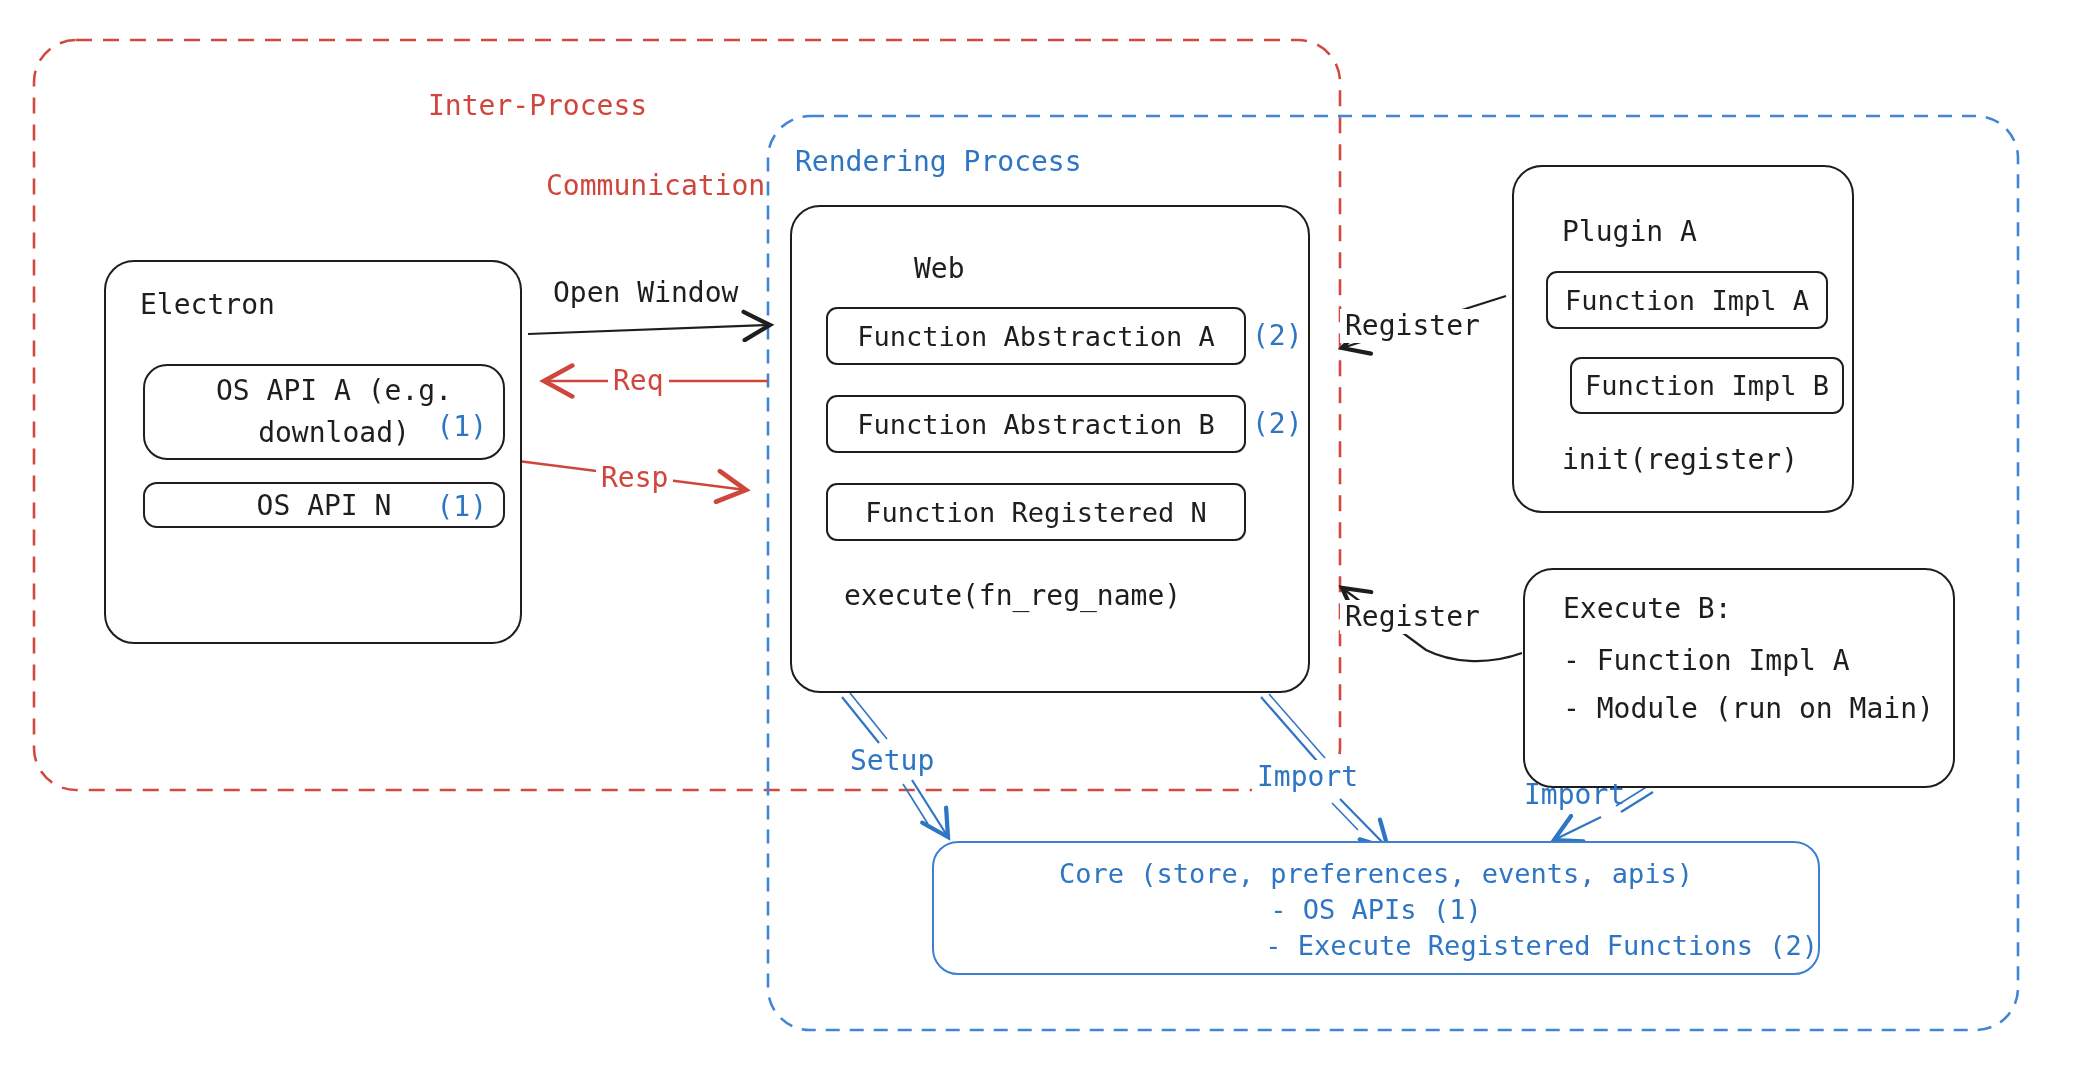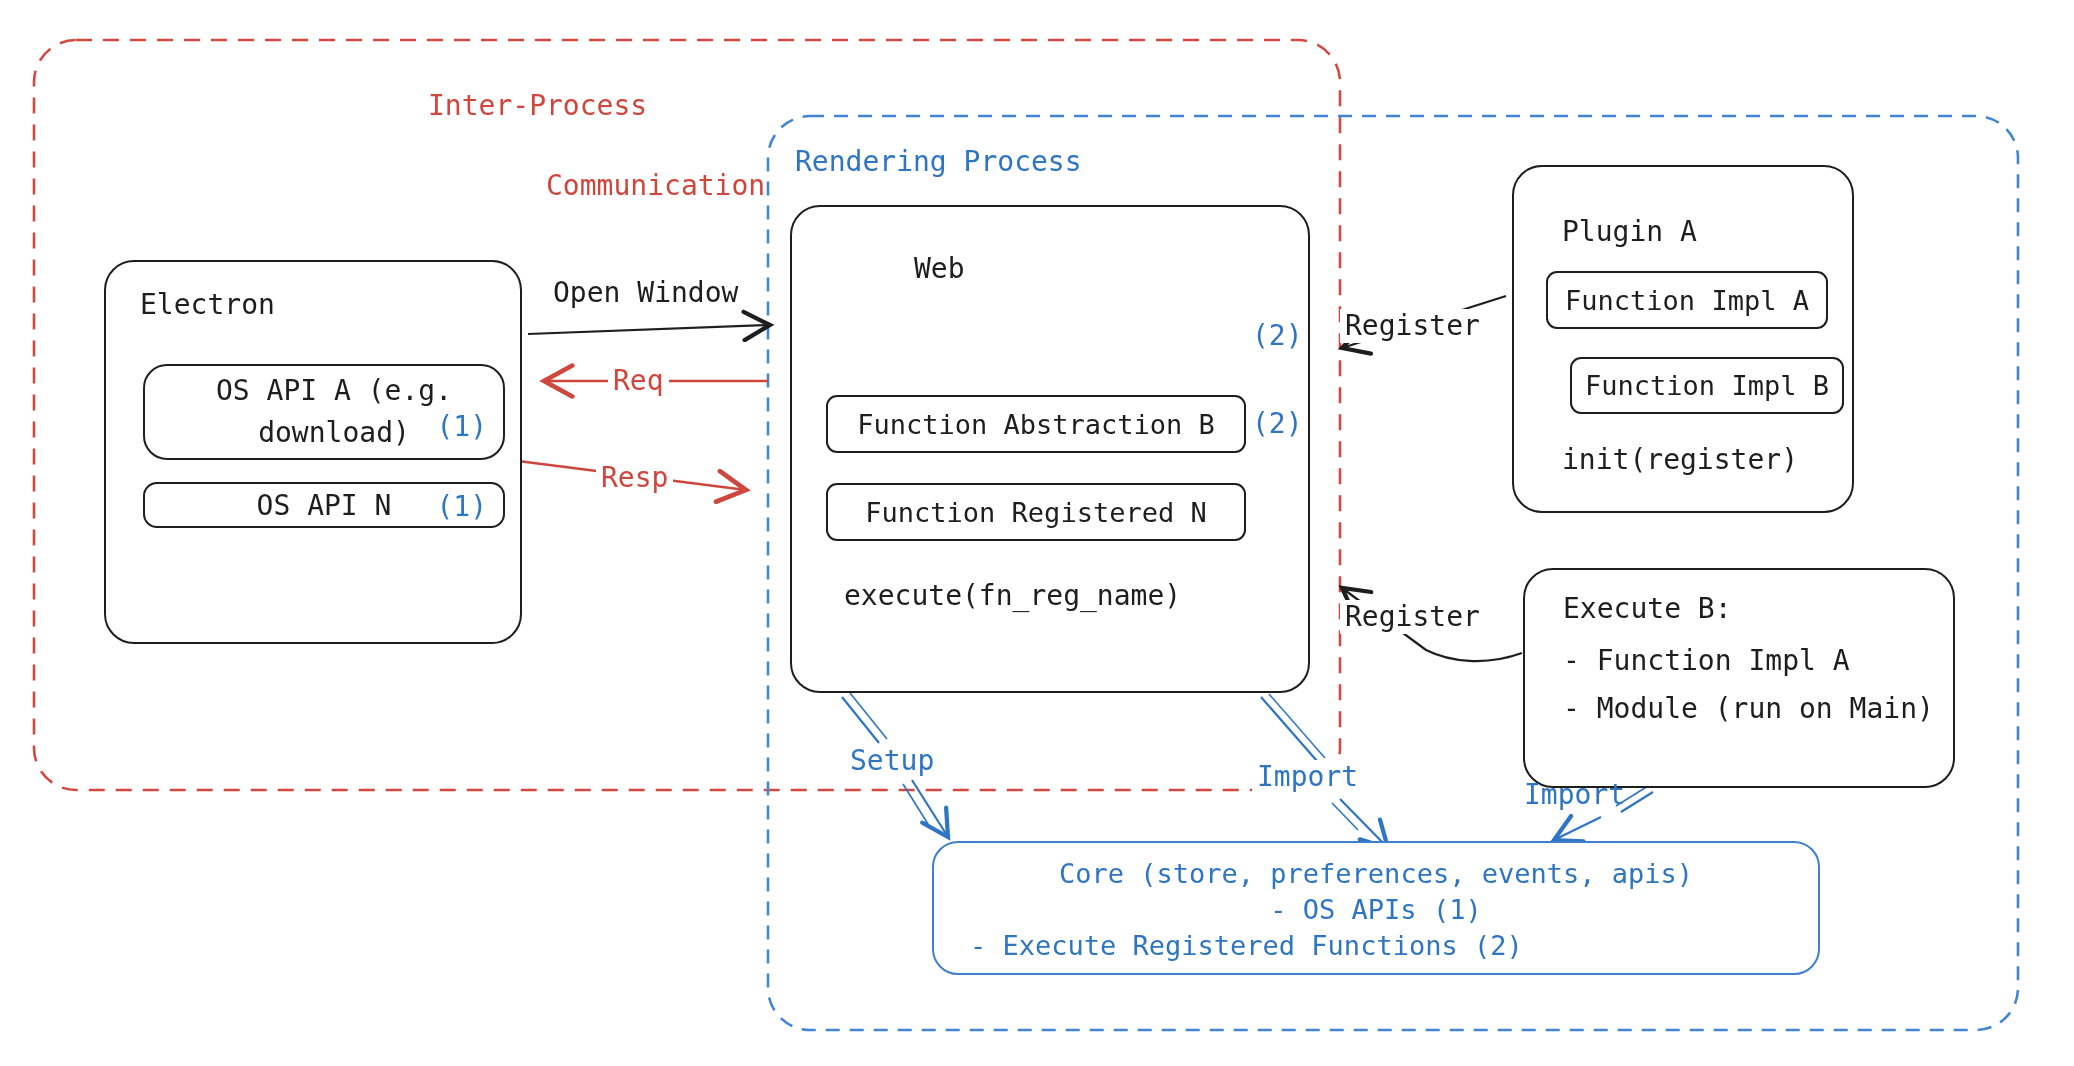--- a/index.html
+++ b/index.html
@@ -97,20 +97,23 @@
 
     <div class="inner-box" style="left:37px;top:220px;width:362px;height:46px;border-radius:14px;font-size:28px;">
       <span>OS API N</span>
       <span class="badge" style="right:16px;top:6px;">(1)</span>
     </div>
   </div>
 
   <div class="box" style="left:790px;top:205px;width:520px;height:488px;">
     <div class="lbl ink" style="left:122px;top:45px;">Web</div>
 
+    <div class="inner-box" style="left:34px;top:100px;width:420px;height:58px;font-size:27px;">
+      <span>Function Abstraction A</span>
+    </div>
     <span class="badge" style="left:460px;top:112px;">(2)</span>
 
     <div class="inner-box" style="left:34px;top:188px;width:420px;height:58px;font-size:27px;">
       <span>Function Abstraction B</span>
     </div>
     <span class="badge" style="left:460px;top:200px;">(2)</span>
 
     <div class="inner-box" style="left:34px;top:276px;width:420px;height:58px;font-size:27px;">
       <span>Function Registered N</span>
     </div>
@@ -135,21 +138,21 @@
 
   <div class="box" style="left:1523px;top:568px;width:432px;height:220px;">
     <div class="lbl ink" style="left:38px;top:22px;">Execute B:</div>
     <div class="lbl ink" style="left:38px;top:74px;">- Function Impl A</div>
     <div class="lbl ink" style="left:38px;top:122px;">- Module (run on Main)</div>
   </div>
 
   <div class="box" style="left:932px;top:841px;width:888px;height:134px;border:2.4px solid #3f7fd0;border-radius:26px;">
     <div class="lbl blue" style="left:0;top:14px;width:100%;text-align:center;font-size:27px;">Core (store, preferences, events, apis)</div>
     <div class="lbl blue" style="left:0;top:50px;width:100%;text-align:center;font-size:27px;">- OS APIs (1)</div>
-    <div class="lbl blue" style="left:0;top:86px;width:100%;text-align:left;font-size:27px;padding-left:36px;">- Execute Registered Functions (2)</div>
+    <div class="lbl blue" style="left:0;top:86px;width:100%;text-align:right;font-size:27px;">- Execute Registered Functions (2)</div>
   </div>
 
   <div class="lbl ink" style="left:553px;top:276px;">Open Window</div>
 
   <div class="lbl red bg" style="left:608px;top:364px;">Req</div>
 
   <div class="lbl red bg" style="left:596px;top:461px;">Resp</div>
 
   <div class="lbl ink bg" style="left:1340px;top:309px;">Register</div>
 

